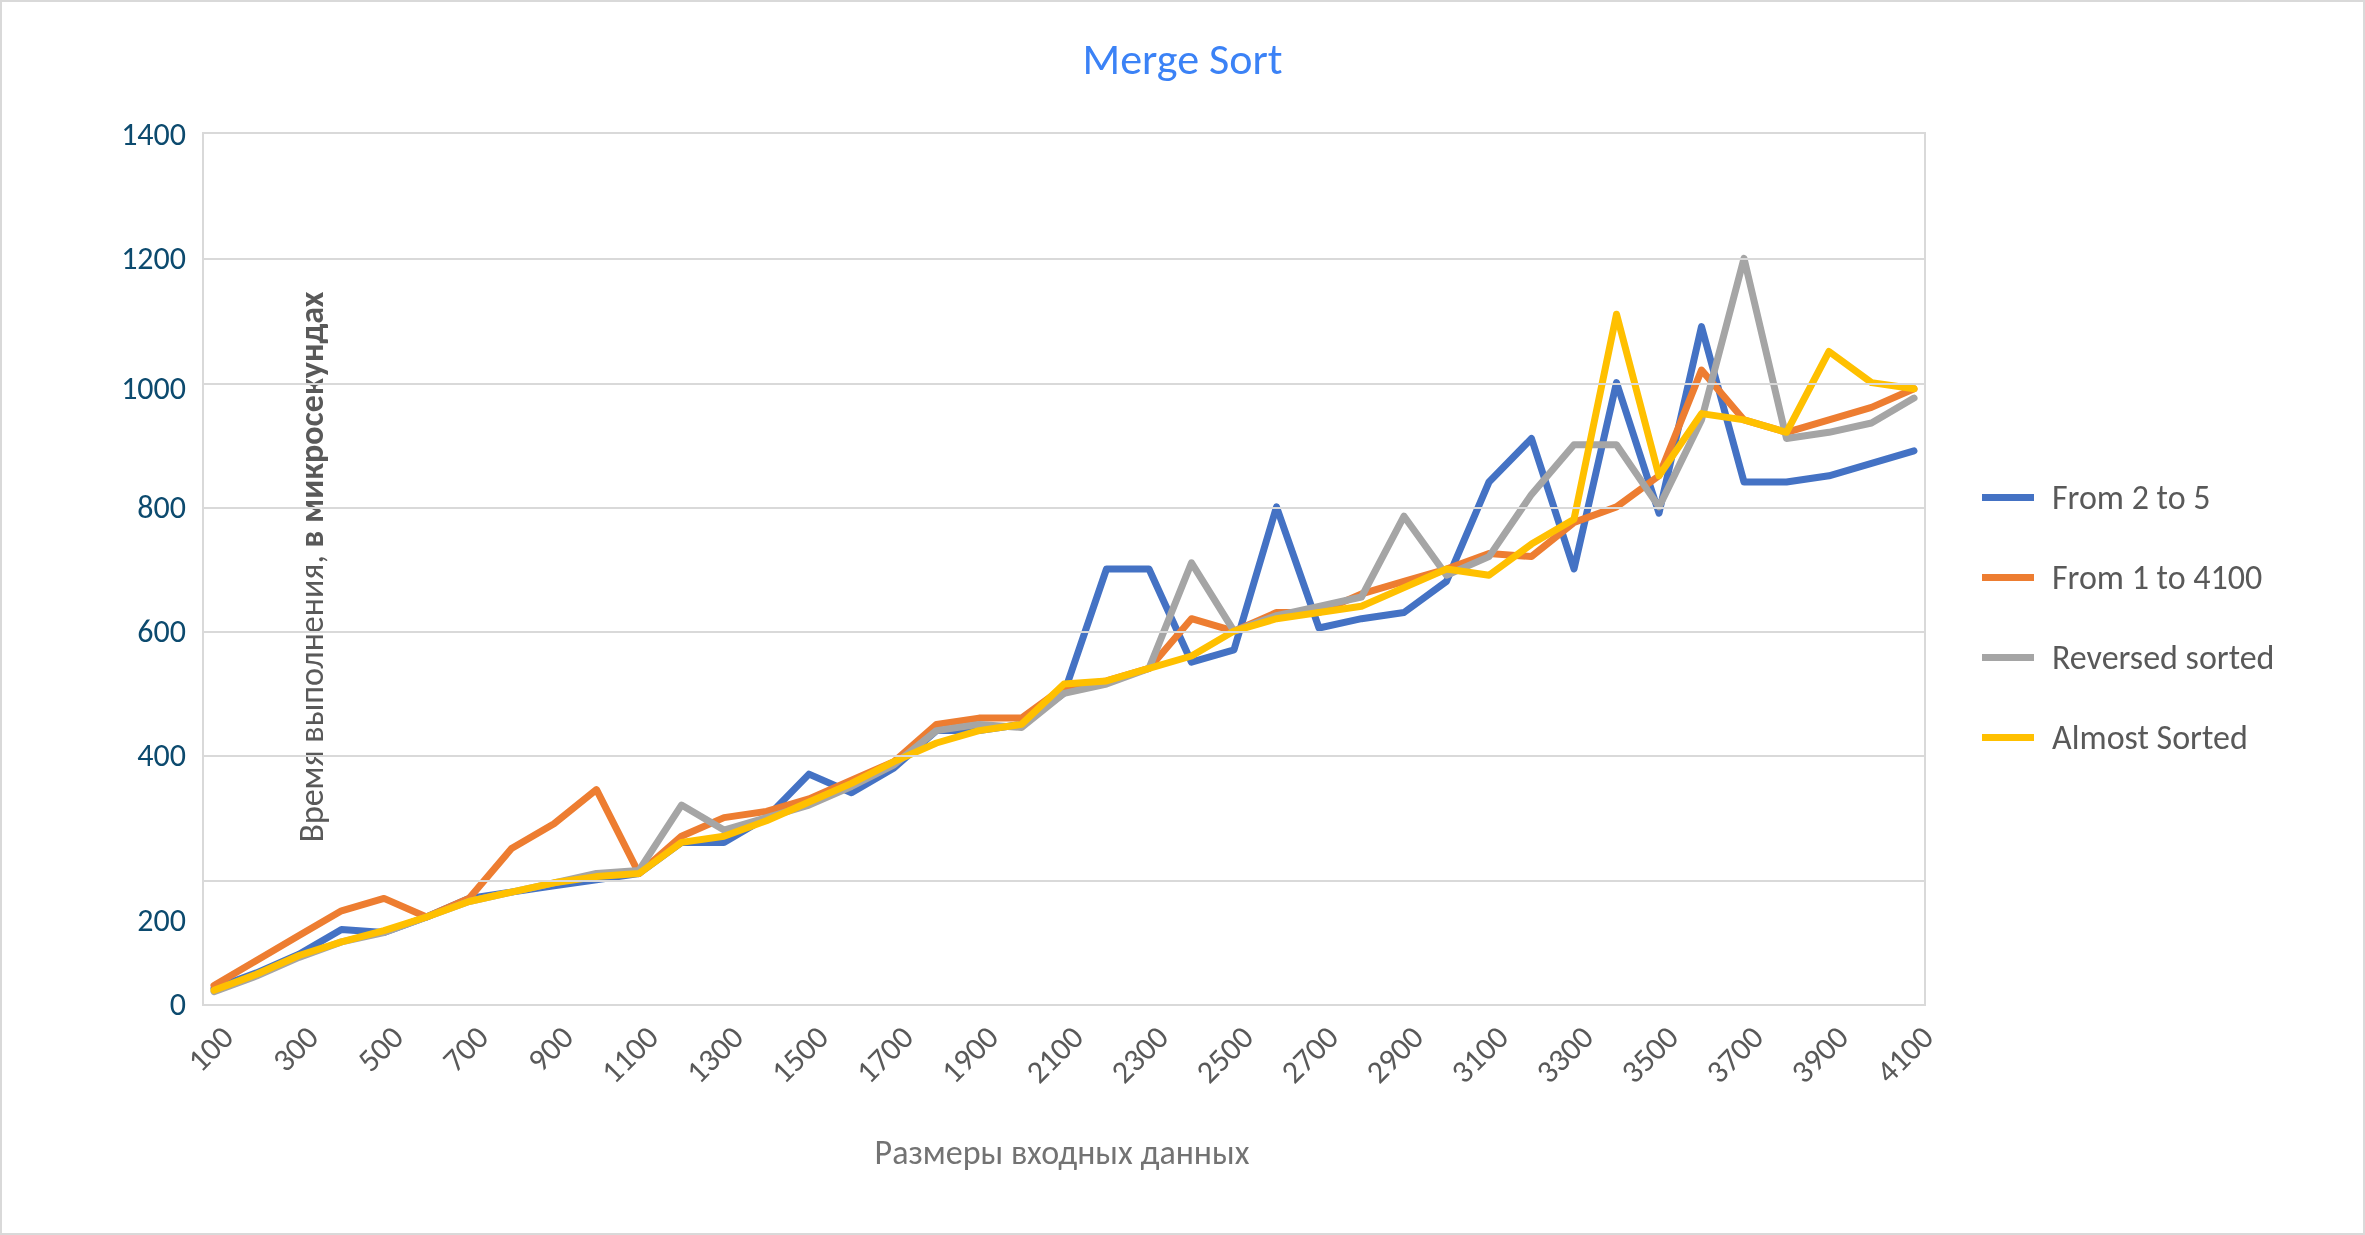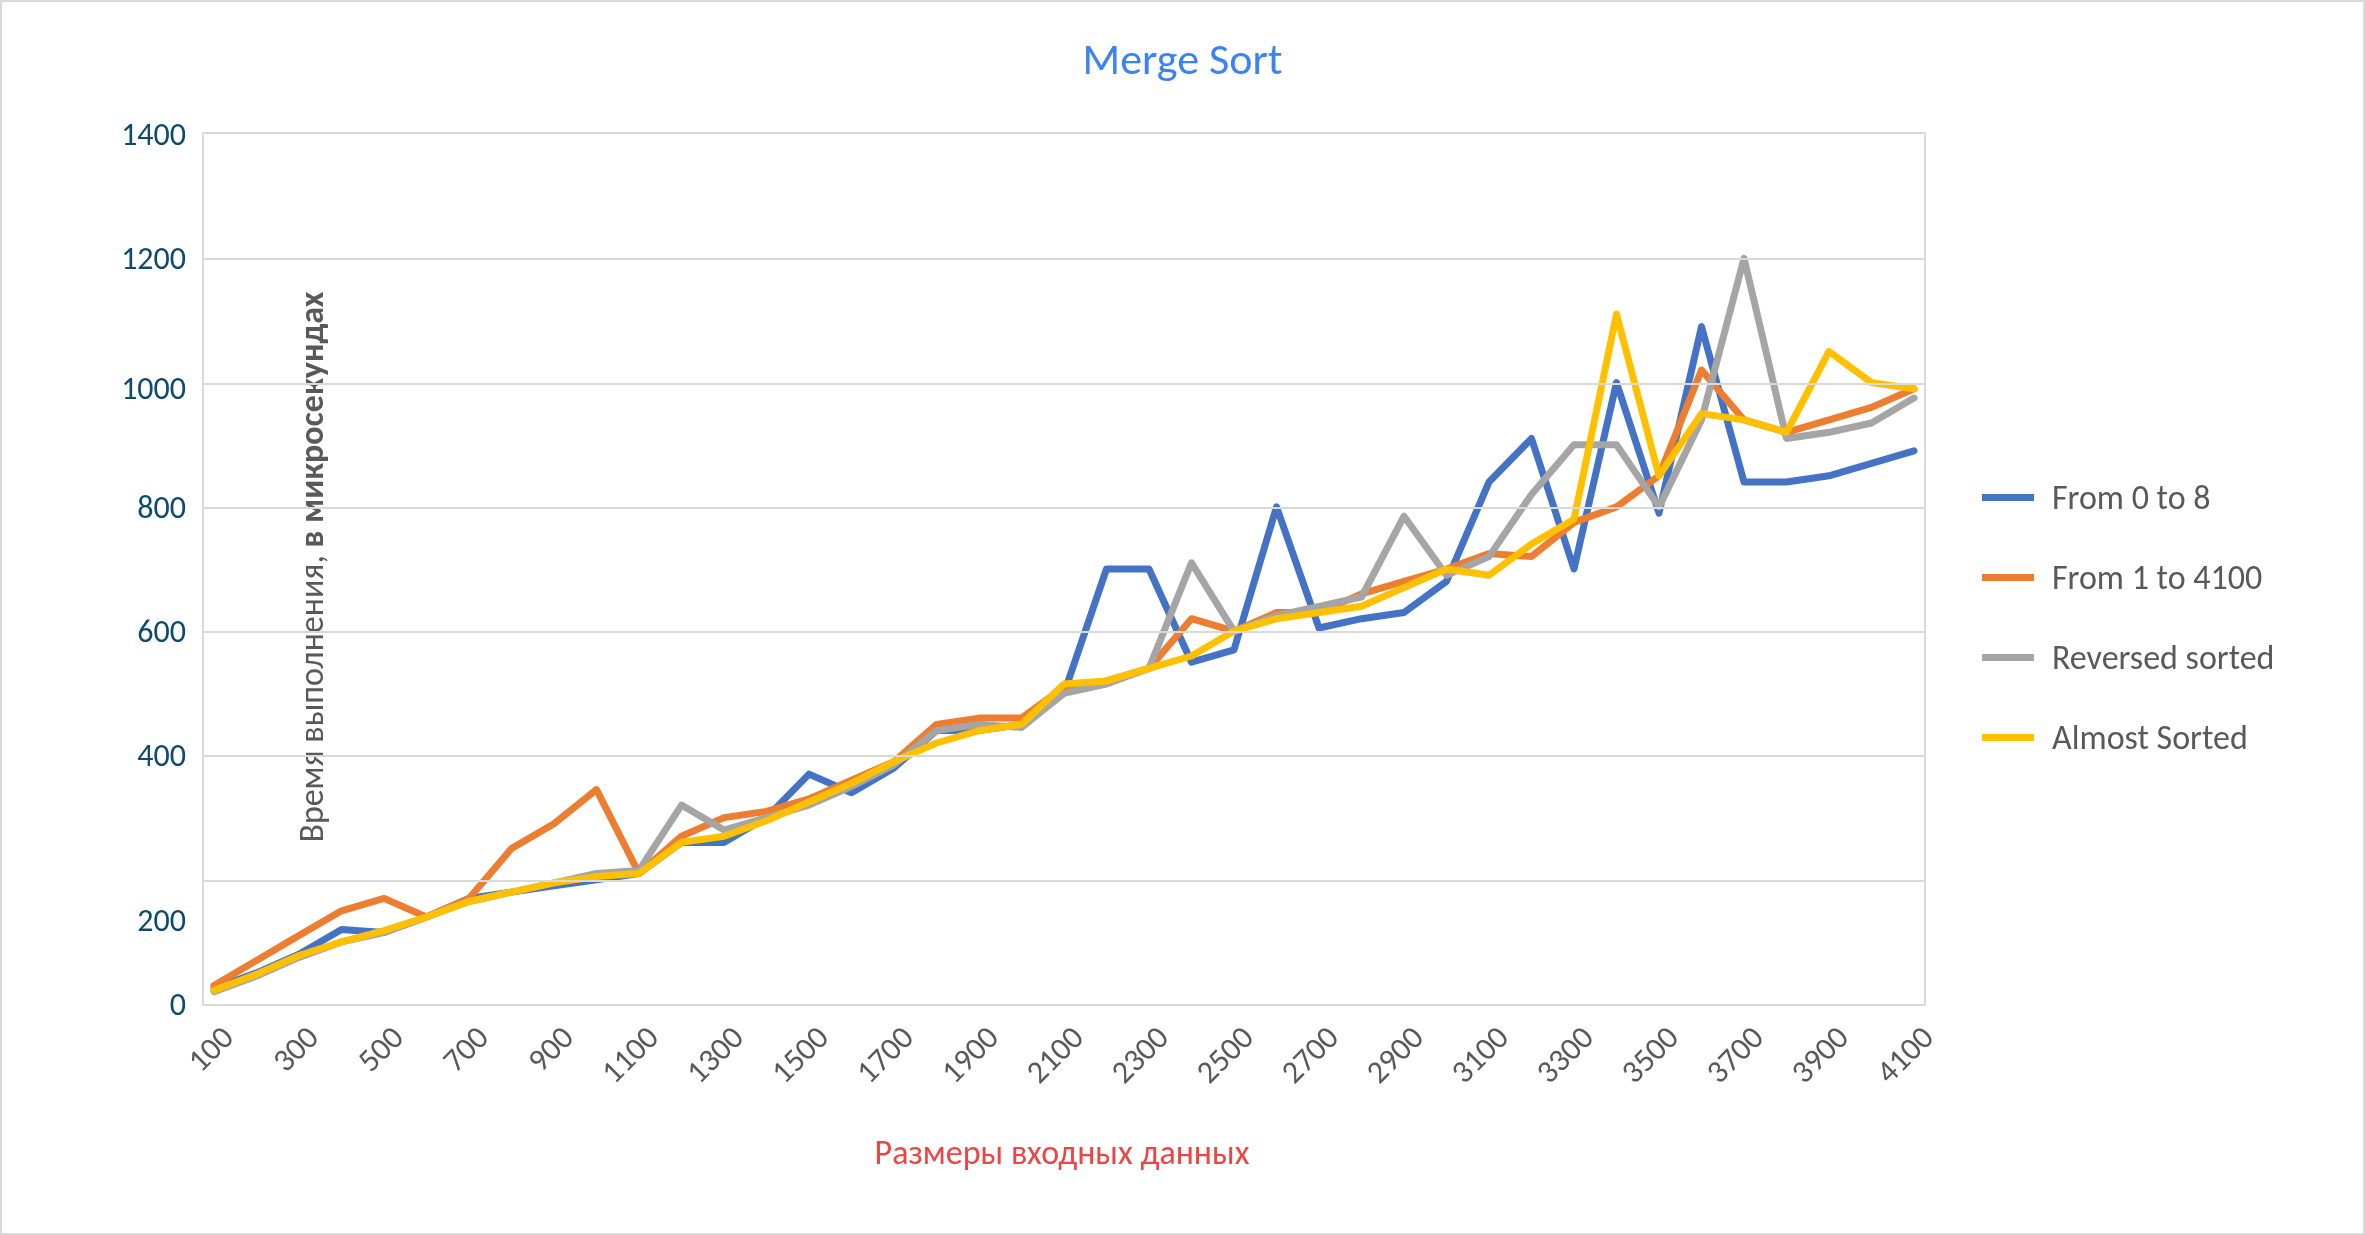--- a/index.html
+++ b/index.html
@@ -4,21 +4,21 @@
 <style>
   html,body{margin:0;padding:0;background:#fff;font-family:"Calibri","Segoe UI",Arial,sans-serif;color:#595959;}
   .chart-frame{box-sizing:border-box;width:2365px;height:1235px;border:2px solid #d9d9d9;position:relative;}
   .chart-title{position:absolute;left:0;right:0;top:30px;text-align:center;font-size:44px;color:#3b82f6;}
   .plot-area{position:absolute;left:200px;top:130px;width:1720px;height:870px;border:2px solid #d9d9d9;}
   .grid-line{position:absolute;left:0;width:100%;height:0;border-top:2px solid #d9d9d9;}
   .y-tick{position:absolute;right:100%;margin-right:18px;transform:translateY(-50%);font-size:32px;color:#0c4a6e;}
   .x-tick{position:absolute;top:100%;margin-top:14px;font-size:32px;color:#595959;transform-origin:top right;transform:translateX(-100%) rotate(-45deg);white-space:nowrap;}
   .y-axis-title{position:absolute;left:34px;top:565px;transform:translateY(-50%) rotate(-90deg);transform-origin:center;font-size:34px;color:#595959;white-space:nowrap;}
   .y-axis-title .bold{font-weight:bold;}
-  .x-axis-title{position:absolute;top:1130px;left:200px;width:1720px;text-align:center;font-size:34px;color:#ef4444;}
+  .x-axis-title{position:absolute;top:1130px;left:200px;width:1720px;text-align:center;font-size:34px;color:#737373;}
   svg.lines{position:absolute;inset:0;width:100%;height:100%;overflow:visible;}
   svg.lines path{fill:none;stroke-width:7;stroke-linejoin:round;stroke-linecap:round;}
   .legend{position:absolute;left:1980px;top:455px;font-size:34px;color:#595959;}
   .legend-item{display:flex;align-items:center;height:80px;}
   .legend-swatch{width:52px;height:7px;margin-right:18px;}
 </style>
 </head>
 <body>
 
 <div class="chart-frame">
@@ -70,21 +70,21 @@
       <div class="x-tick" style="left: 1540px;">3700</div>
       <div class="x-tick" style="left: 1625px;">3900</div>
       <div class="x-tick" style="left: 1710px;">4100</div>
     </div>
 
   <div class="x-axis-title">Размеры входных данных</div>
 
   <div class="legend" id="legend">
       <div class="legend-item">
         <div class="legend-swatch" style="background: rgb(68, 114, 196);"></div>
-        <span>From 0 to 8</span>
+        <span>From 2 to 5</span>
       </div>
       <div class="legend-item">
         <div class="legend-swatch" style="background: rgb(237, 125, 49);"></div>
         <span>From 1 to 4100</span>
       </div>
       <div class="legend-item">
         <div class="legend-swatch" style="background: rgb(165, 165, 165);"></div>
         <span>Reversed sorted</span>
       </div>
       <div class="legend-item">

